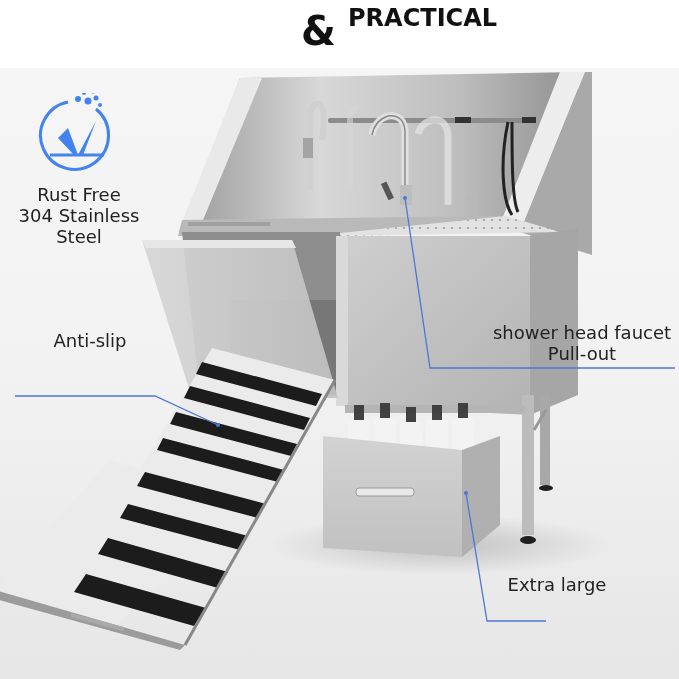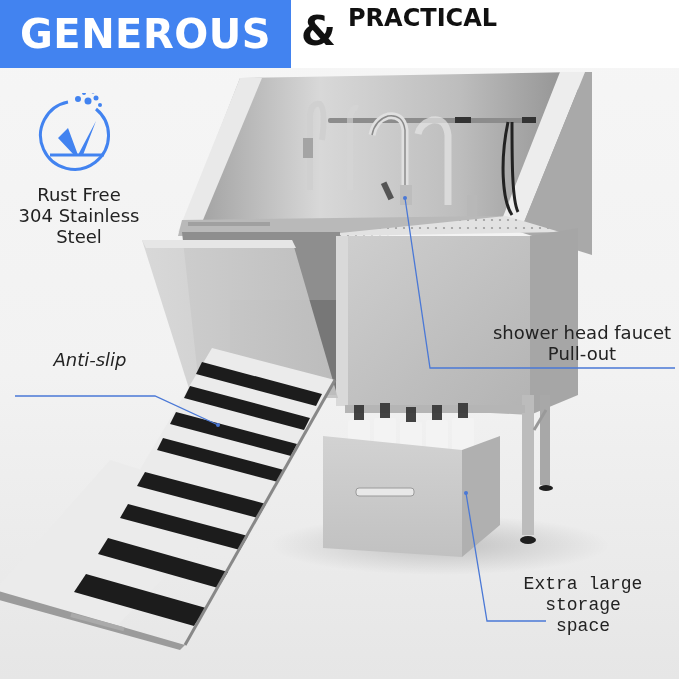--- a/index.html
+++ b/index.html
@@ -34,23 +34,20 @@
     font-family:"DejaVu Sans", sans-serif;
   }
   .icon-rust { position:absolute; left:38px; top:93px; width:80px; height:80px; }
   .leader { position:absolute; left:0; top:0; width:679px; height:679px; pointer-events:none; }
   .product { position:absolute; left:0; top:68px; width:679px; height:611px; }
 </style>
 </head>
 <body>
 
 <div class="banner">
-  <div class="banner-blue">
-    <span>GENEROUS</span>
-  </div>
   <div class="amp">&amp;</div>
   <div class="banner-right">
     <div>PRACTICAL</div>
   </div>
 </div>
 
 <svg class="product" viewBox="0 68 679 611" width="679" height="611">
   <defs>
     <linearGradient id="steelBack" x1="0" y1="0" x2="1" y2="0">
       <stop offset="0" stop-color="#9a9a9a"></stop>
@@ -186,25 +183,24 @@
   <circle cx="55" cy="-1" r="1.6" fill="#4283f0"></circle>
   <path d="M20,45 L30,35 L40,62 L58,28 L45,62 L36,62 Z" fill="#4283f0"></path>
   <line x1="12" y1="62" x2="66" y2="62" stroke="#4283f0" stroke-width="3"></line>
 </svg>
 
 <div class="callout" style="left:0; top:184px; width:158px;">
   <div>Rust Free</div>
   <div>304 Stainless Steel</div>
 </div>
 
-<div class="callout" style="left:10px; top:349px; width:160px;font-style:italic;">
+<div class="callout" style="left:10px; top:330px; width:160px;">
   <div>Anti-slip</div>
 </div>
 
 <div class="callout" style="left:487px; top:322px; width:190px;">
   <div>shower head faucet</div>
   <div>Pull-out</div>
 </div>
 
-<div class="callout" style="left:518px; top:574px; width:130px;font-family:Liberation Mono, monospace;">
+<div class="callout" style="left:492px; top:574px; width:130px;">
   <div>Extra large</div>
-  <div>storage space</div>
 </div>
 
 </body></html>

